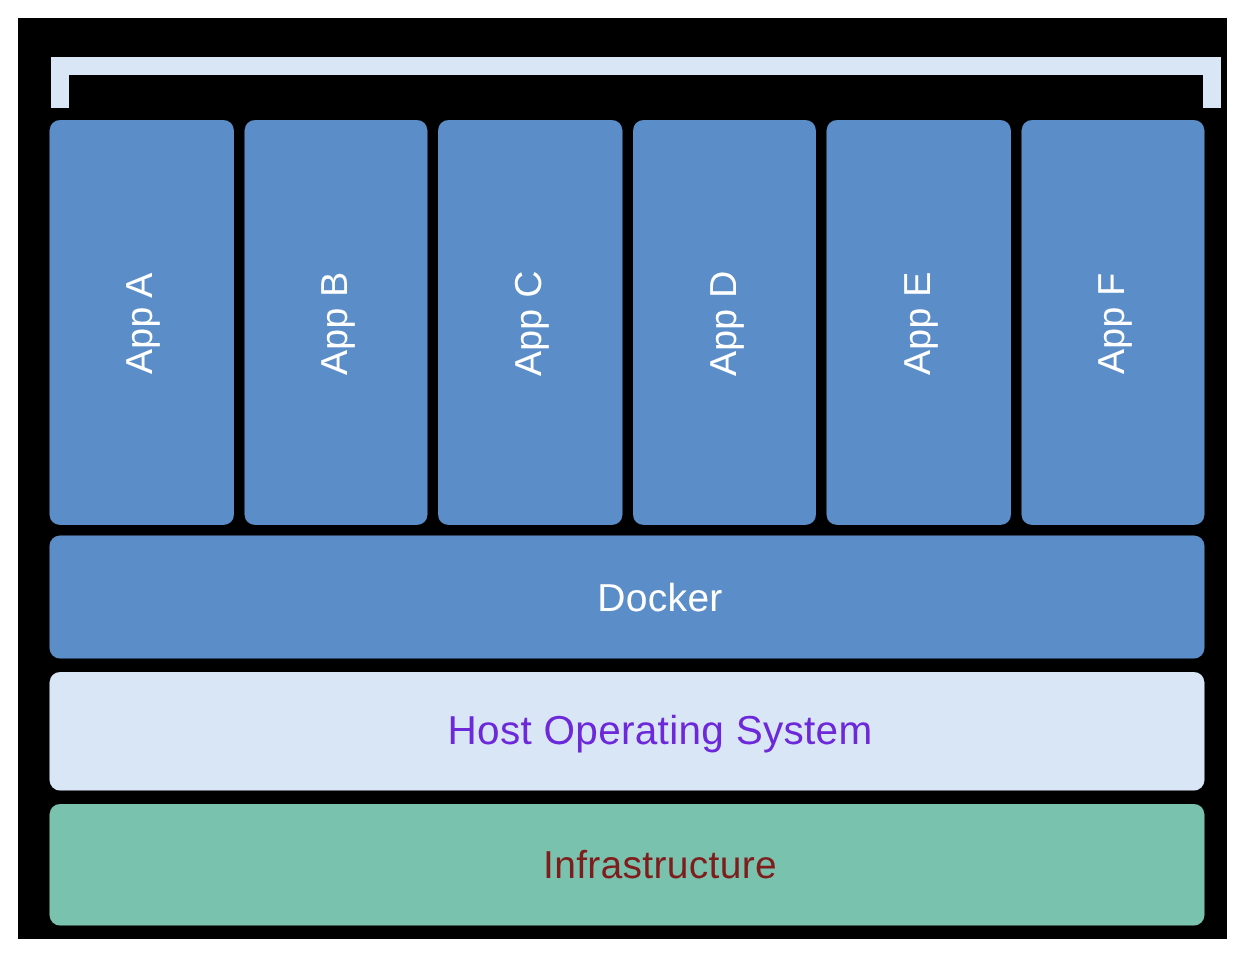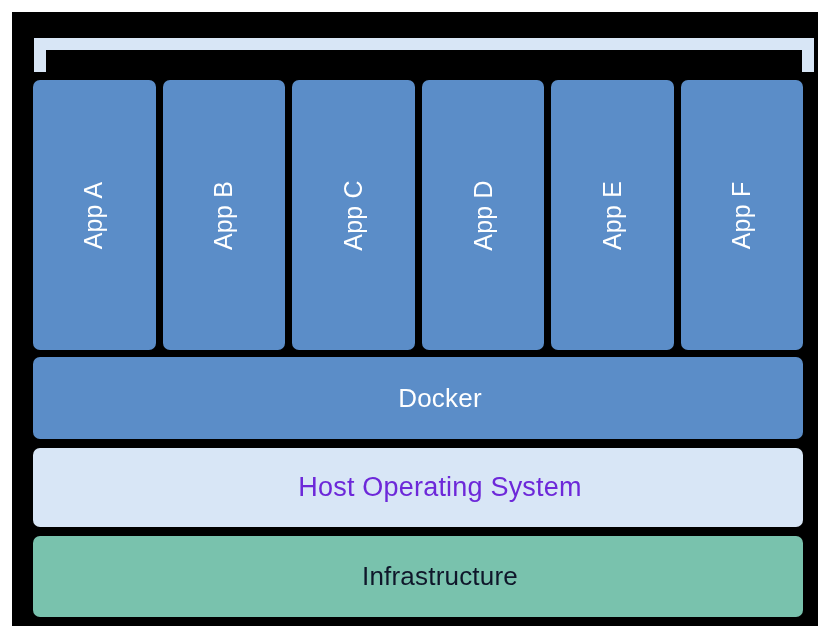--- a/index.html
+++ b/index.html
@@ -96,21 +96,21 @@
     top: 436px;
     height: 79px;
     background: #d8e6f6;
     color: #6d28d9;
   }
 
   #layer-infrastructure {
     top: 524px;
     height: 81px;
     background: #79c2ad;
-    color: #0f172a;
+    color: #7f1d1d;
   }
 
   .layer-label {
     font-size: 26px;
     letter-spacing: 0.2px;
   }
   #layer-host-os .layer-label {
     font-size: 27px;
   }
 </style>

